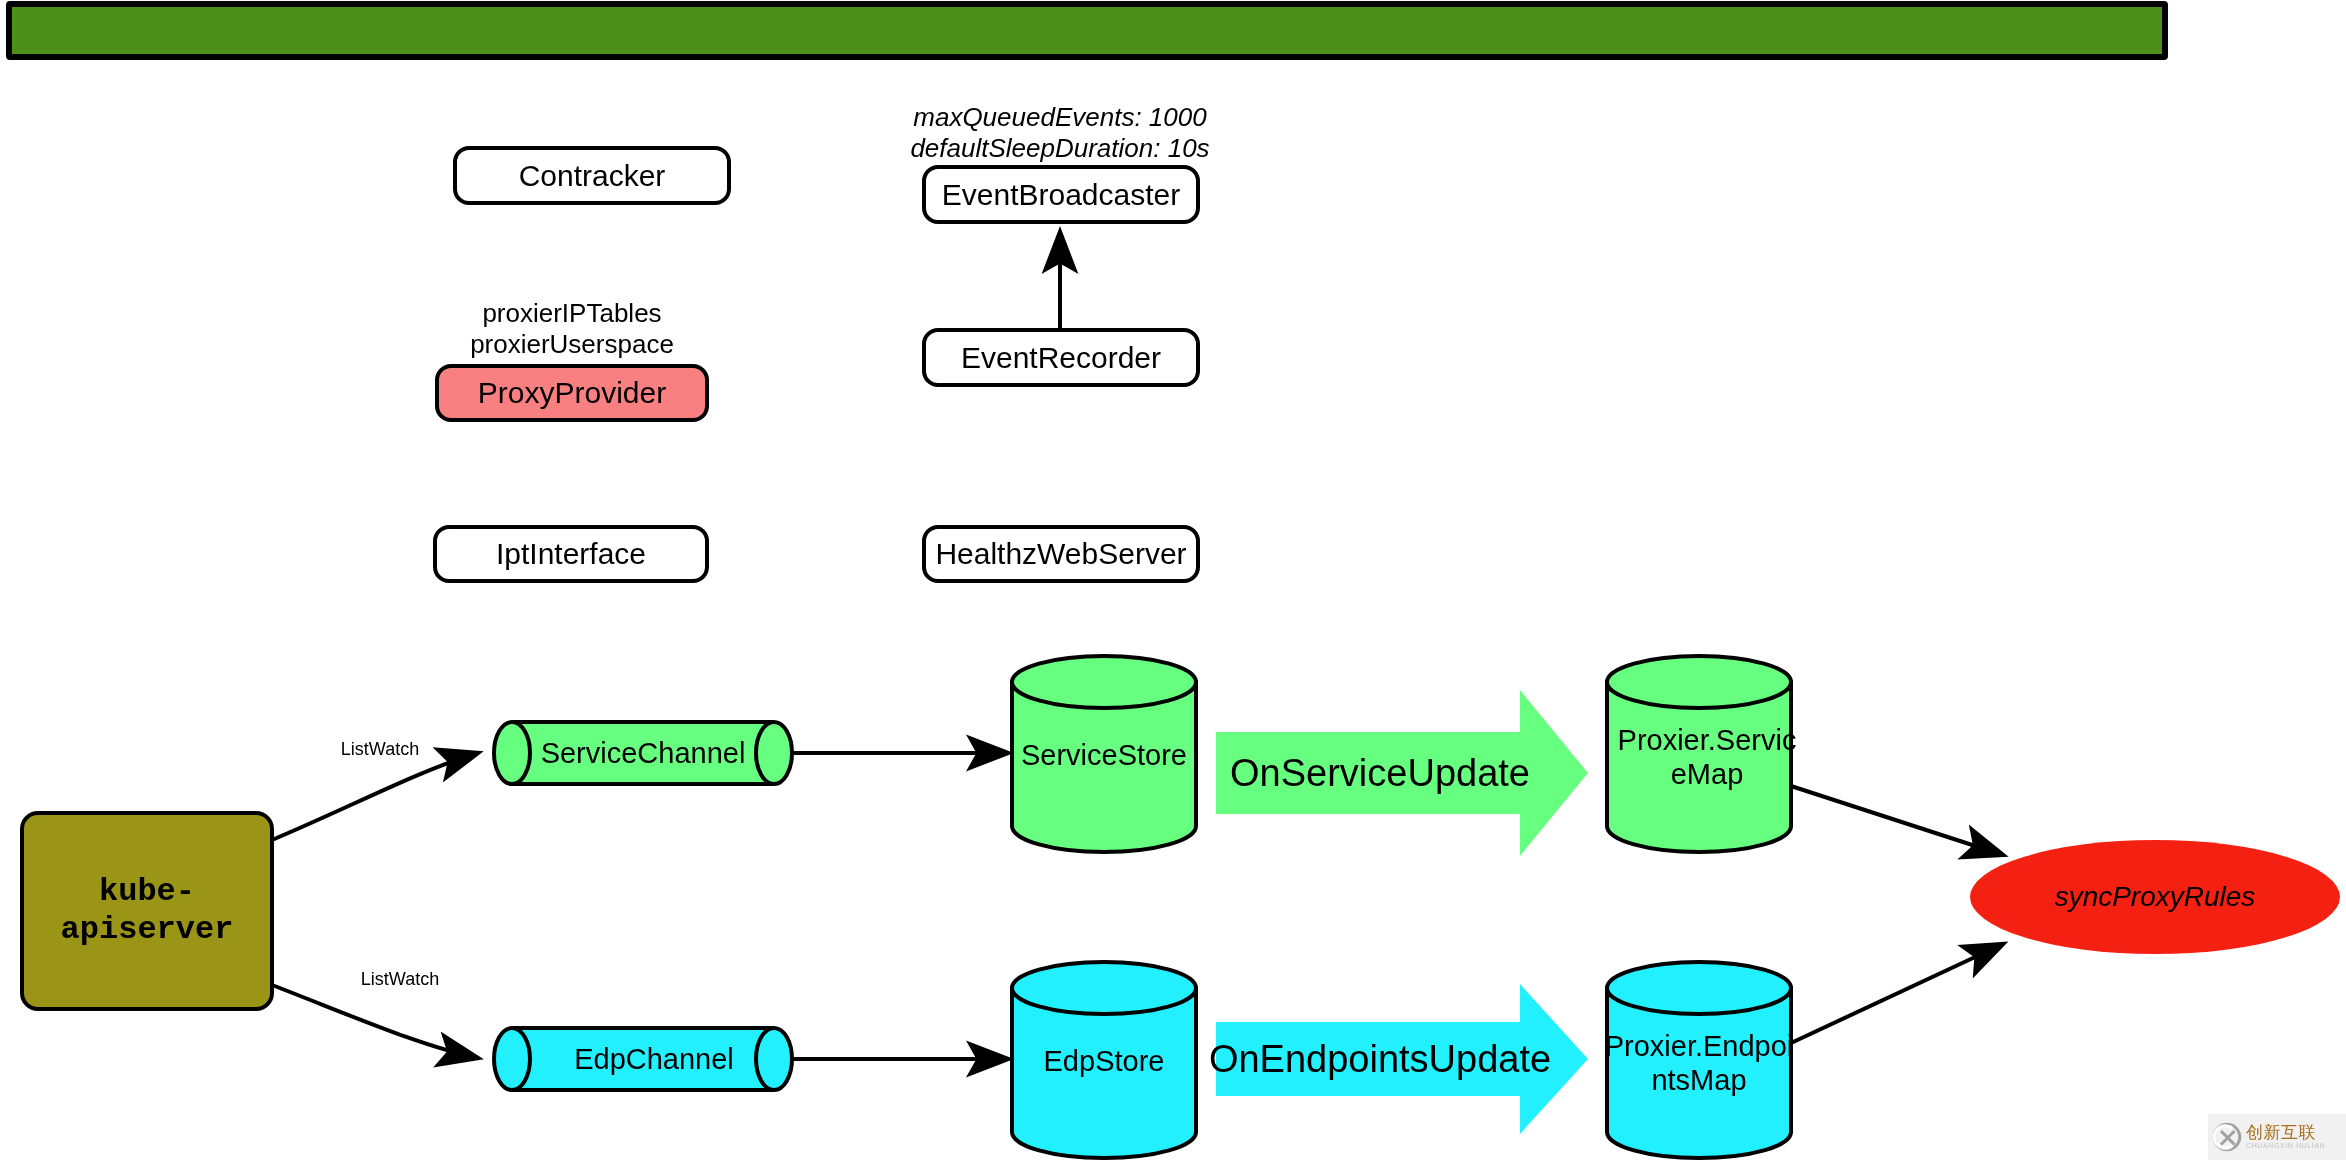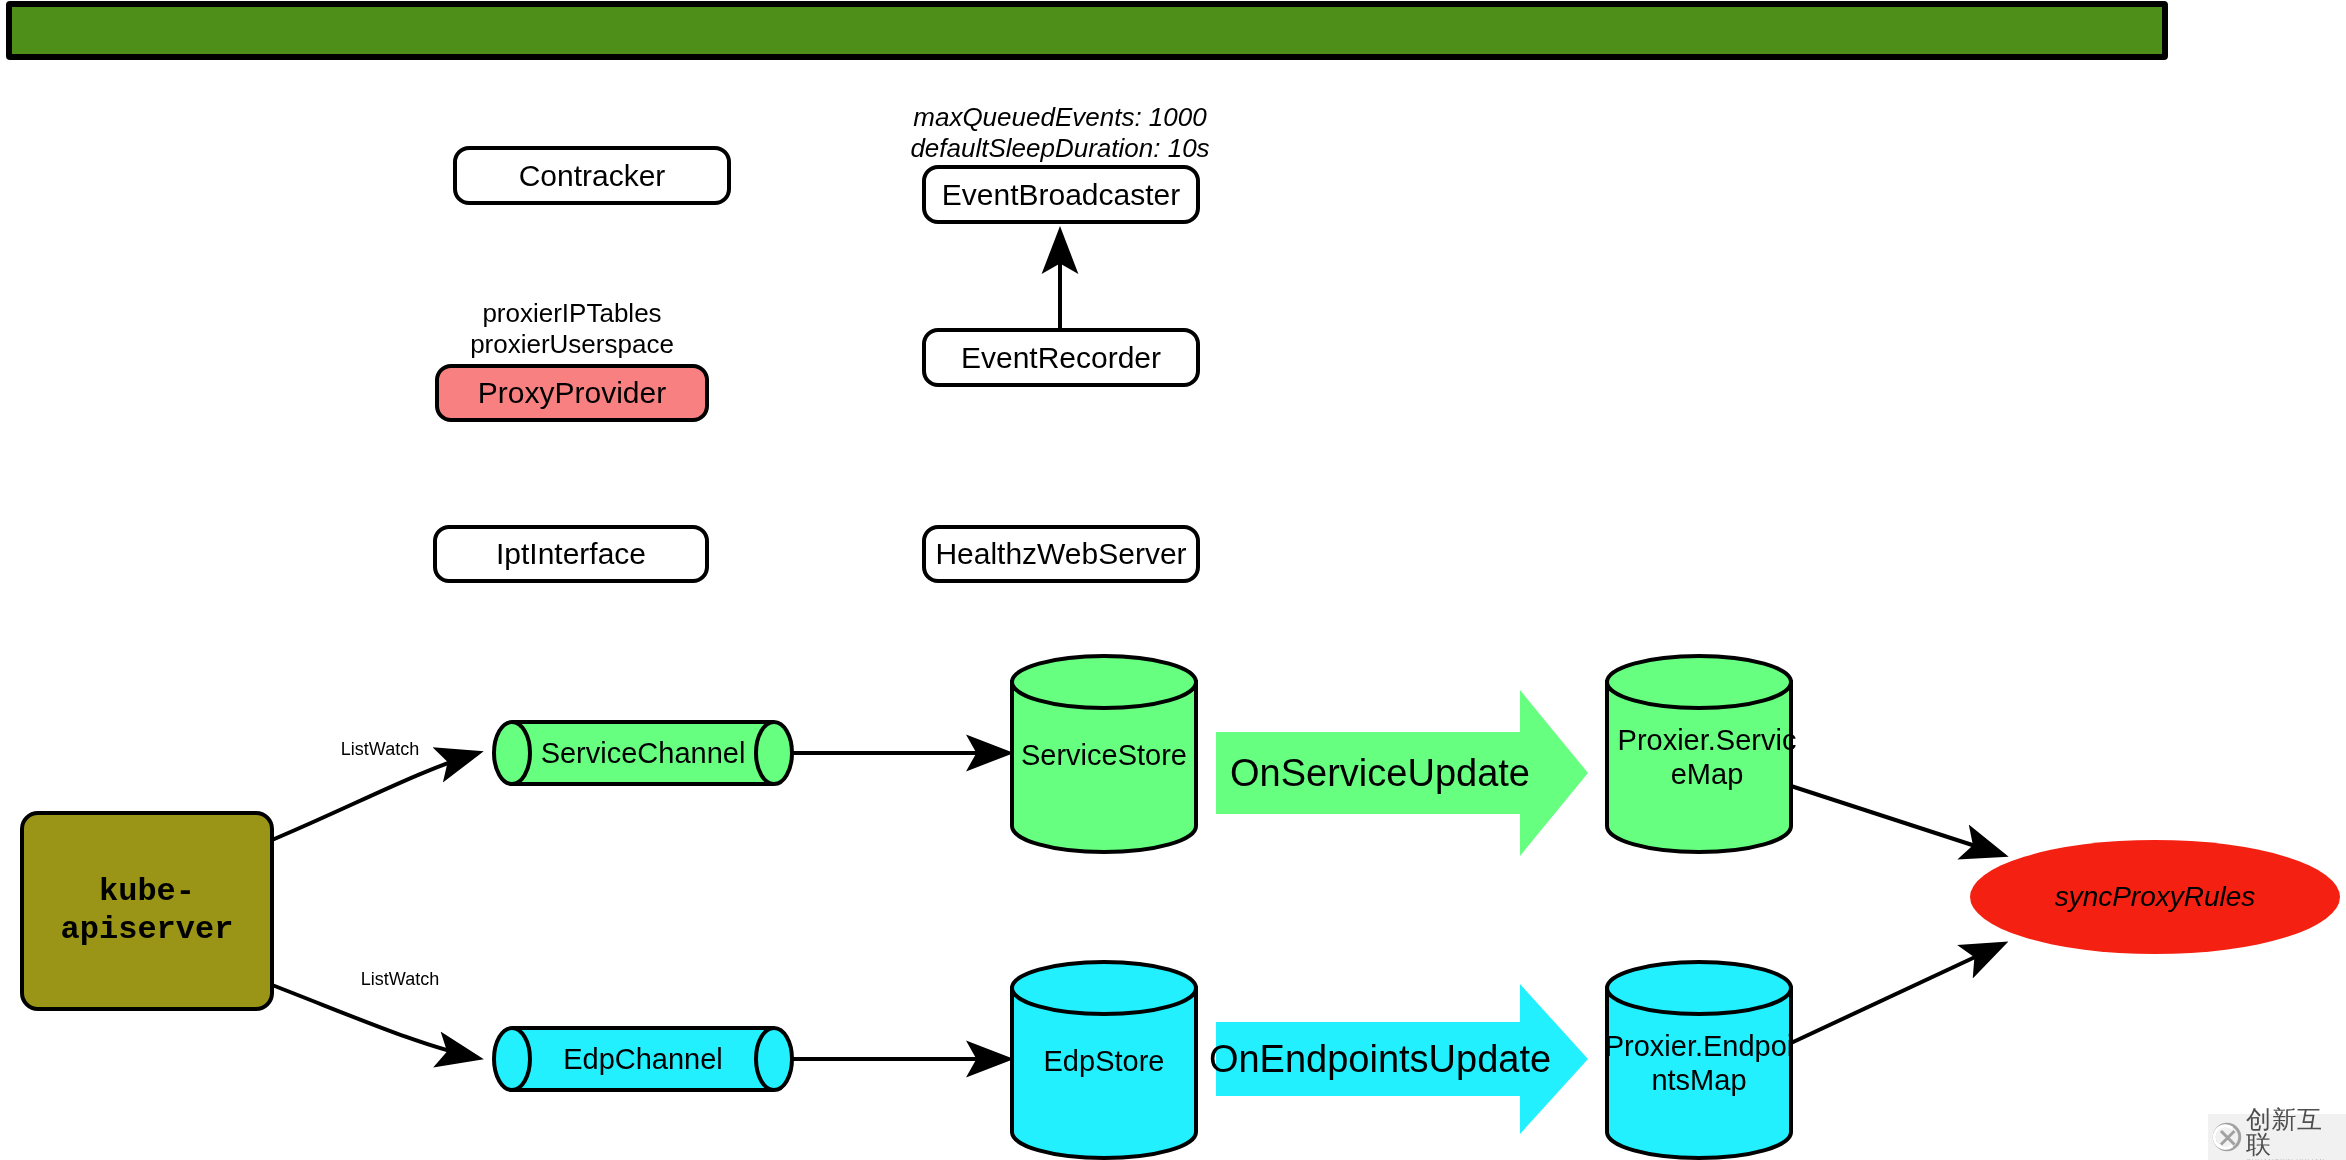--- a/index.html
+++ b/index.html
@@ -59,21 +59,21 @@
     padding-left: 4px;
     box-sizing: border-box;
     opacity: 0.92;
   }
   .wm-logo {
     width: 30px; height: 30px;
     flex: 0 0 auto;
     margin-right: 4px;
   }
   .wm-txt { display: flex; flex-direction: column; justify-content: center; }
-  .wm-cn { font-size: 25px; color: #404040; line-height: 1; letter-spacing: 0.5px; }
+  .wm-cn { font-size: 17px; color: #a16207; line-height: 1; letter-spacing: 0.5px; }
   .wm-en { font-size: 7px; color: #bdbdbd; line-height: 1.3; letter-spacing: 0.6px; }
 </style>
 </head>
 <body>
 
 <div id="canvas">
 
   <svg id="svg-layer" viewBox="0 0 2346 1160" xmlns="http://www.w3.org/2000/svg">
     <defs>
       <marker id="arrowhead" markerWidth="12" markerHeight="10" refX="10.5" refY="5" orient="auto" markerUnits="strokeWidth">
@@ -174,21 +174,21 @@
   <div class="lbl box-text" style="left:924px; top:527px; width:274px; height:54px;">HealthzWebServer</div>
 
   <div class="lbl apiserver-text" style="left:22px; top:813px; width:250px; height:196px;font-family:Liberation Mono, monospace;">kube-apiserver</div>
 
   <div class="lbl edge-text" style="left:300px; top:735px; width:160px; height:30px;">ListWatch</div>
 
   <div class="lbl edge-text" style="left:320px; top:965px; width:160px; height:30px;">ListWatch</div>
 
   <div class="lbl cyl-text" style="left:530px; top:722px; width:226px; height:62px;">ServiceChannel</div>
 
-  <div class="lbl cyl-text" style="left:530px; top:1028px; width:226px; height:62px;">EdpChannel</div>
+  <div class="lbl cyl-text" style="left:541px; top:1028px; width:226px; height:62px;">EdpChannel</div>
 
   <div class="lbl cyl-text" style="left:1012px; top:730px; width:184px; height:50px;">ServiceStore</div>
 
   <div class="lbl cyl-text" style="left:1012px; top:1036px; width:184px; height:50px;">EdpStore</div>
 
   <div class="lbl arrow-text" style="left:1230px; top:748px; width:300px; height:50px;">OnServiceUpdate</div>
 
   <div class="lbl arrow-text" style="left:1224px; top:1034px; width:312px; height:50px;">OnEndpointsUpdate</div>
 
   <div class="lbl cyl-text" style="left:1604px; top:722px; width:190px; height:70px;margin-left:8px;">Proxier.Servic

